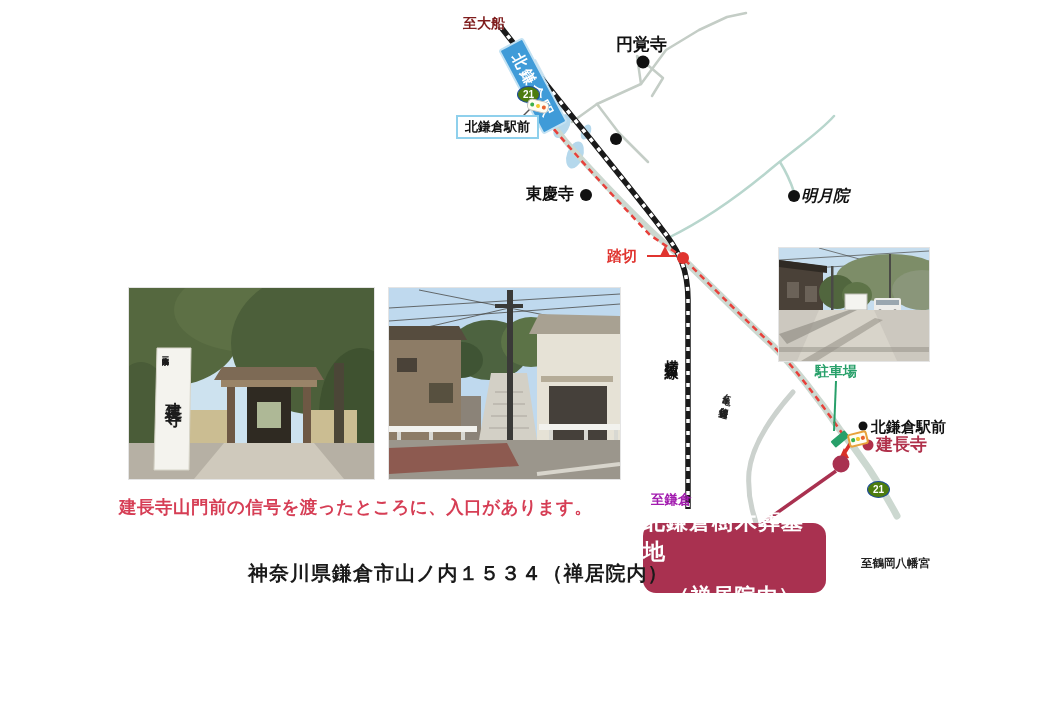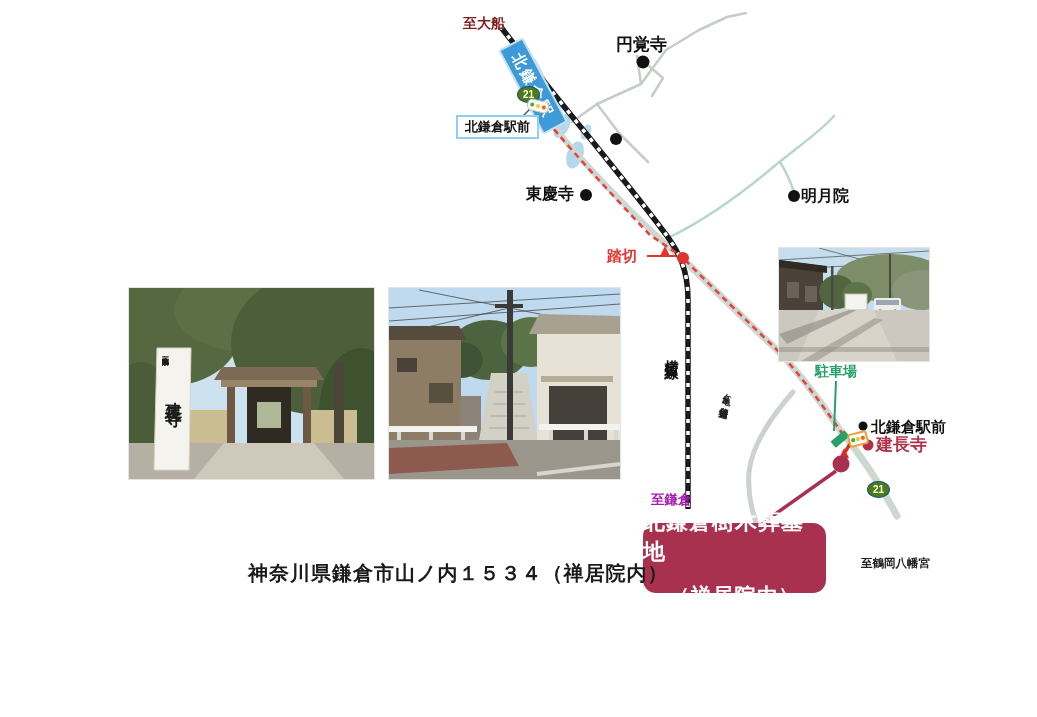--- a/index.html
+++ b/index.html
@@ -144,21 +144,21 @@
       <i style="width:3.5px;height:3.5px;background:#e8622f;"></i>
   </div>
 
   <div class="ekimae-box">
     <span>北鎌倉駅前</span>
   </div>
 
   <div class="lbl" style="left:463px;top:15px;font-size:14px;color:#7f1d1d;">至大船</div>
   <div class="lbl" style="left:616px;top:35px;font-size:17px;">円覚寺</div>
   <div class="lbl" style="left:526px;top:185px;font-size:16px;">東慶寺</div>
-  <div class="lbl" style="left:801px;top:187px;font-size:16px;">明月院</div>
+  <div class="lbl" style="left:801px;top:187px;font-size:16px;font-style:italic;">明月院</div>
   <div class="lbl" style="left:607px;top:247px;font-size:15px;color:#e0342f;">踏切</div>
   <div class="lbl vert" style="left:664px;top:349px;font-size:14px;">横須賀線</div>
   <div class="lbl vert" style="left:724px;top:388px;font-size:9.5px;letter-spacing:0.5px;transform:rotate(14deg);transform-origin:top center;color:#222;">亀ヶ谷坂切通し</div>
   <div class="lbl" style="left:815px;top:363px;font-size:14px;color:#28a06a;">駐車場</div>
   <div class="lbl" style="left:871px;top:418px;font-size:15px;">北鎌倉駅前</div>
   <div class="lbl" style="left:876px;top:435px;font-size:17px;color:#b0304a;">建長寺</div>
   <div class="lbl" style="left:651px;top:492px;font-size:13.5px;color:#a21caf;">至鎌倉</div>
   <div class="lbl" style="left:861px;top:525px;font-size:11.5px;color:#222;margin-top:32px;">至鶴岡八幡宮</div>
 
   <div class="dest-badge">
@@ -261,15 +261,16 @@
       <rect x="52" y="18" width="2.5" height="46" fill="#4a4a46"></rect>
       <rect x="110" y="6" width="2" height="44" fill="#4a4a46"></rect>
       <rect x="0" y="62" width="150" height="51" fill="#ccc8bf"></rect>
       <polygon points="40,62 95,62 118,113 18,113" fill="#d8d4ca"></polygon>
       <polygon points="0,86 70,62 78,62 8,96" fill="#8b877e" opacity="0.6"></polygon>
       <polygon points="22,113 96,70 104,72 38,113" fill="#8b877e" opacity="0.5"></polygon>
       <rect x="0" y="99" width="150" height="5" fill="#97938a" opacity="0.55"></rect>
     </svg>
   </div>
 
+  <div class="caption">建長寺山門前の信号を渡ったところに、入口があります。</div>
   <div class="address">神奈川県鎌倉市山ノ内１５３４（禅居院内）</div>
 
 </div>
 
 </body></html>

